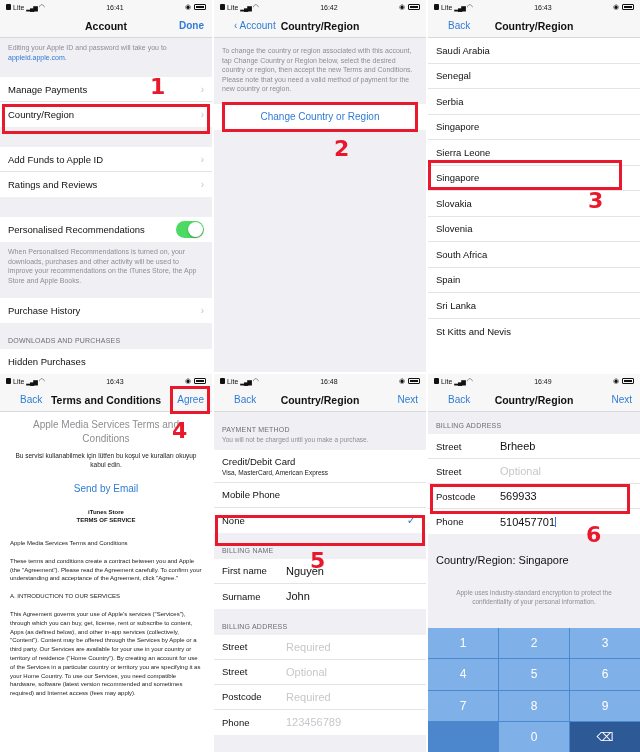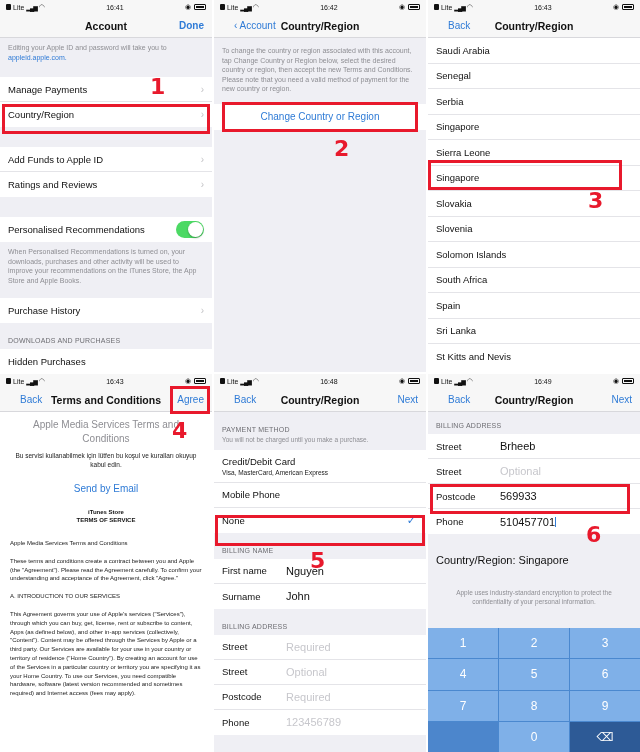--- a/index.html
+++ b/index.html
@@ -192,23 +192,20 @@
       <div class="row">
           <span>Singapore</span>
         </div>
       <div class="row">
           <span>Slovakia</span>
         </div>
       <div class="row">
           <span>Slovenia</span>
         </div>
       <div class="row">
-          <span>Solomon Islands</span>
-        </div>
-      <div class="row">
           <span>South Africa</span>
         </div>
       <div class="row">
           <span>Spain</span>
         </div>
       <div class="row">
           <span>Sri Lanka</span>
         </div>
       <div class="row">
           <span>St Kitts and Nevis</span>

